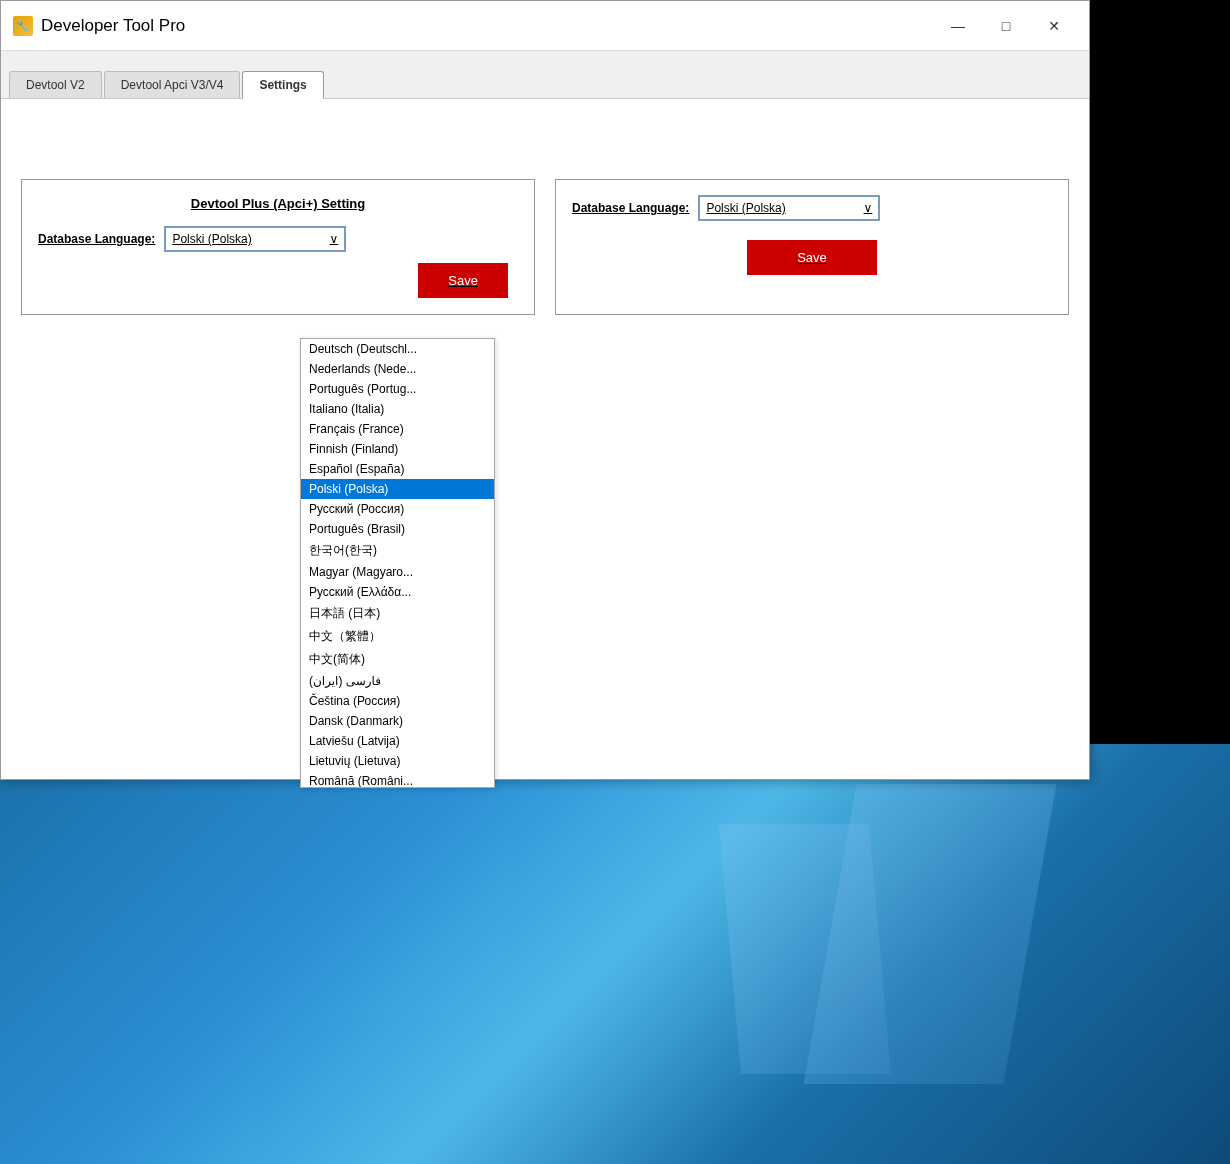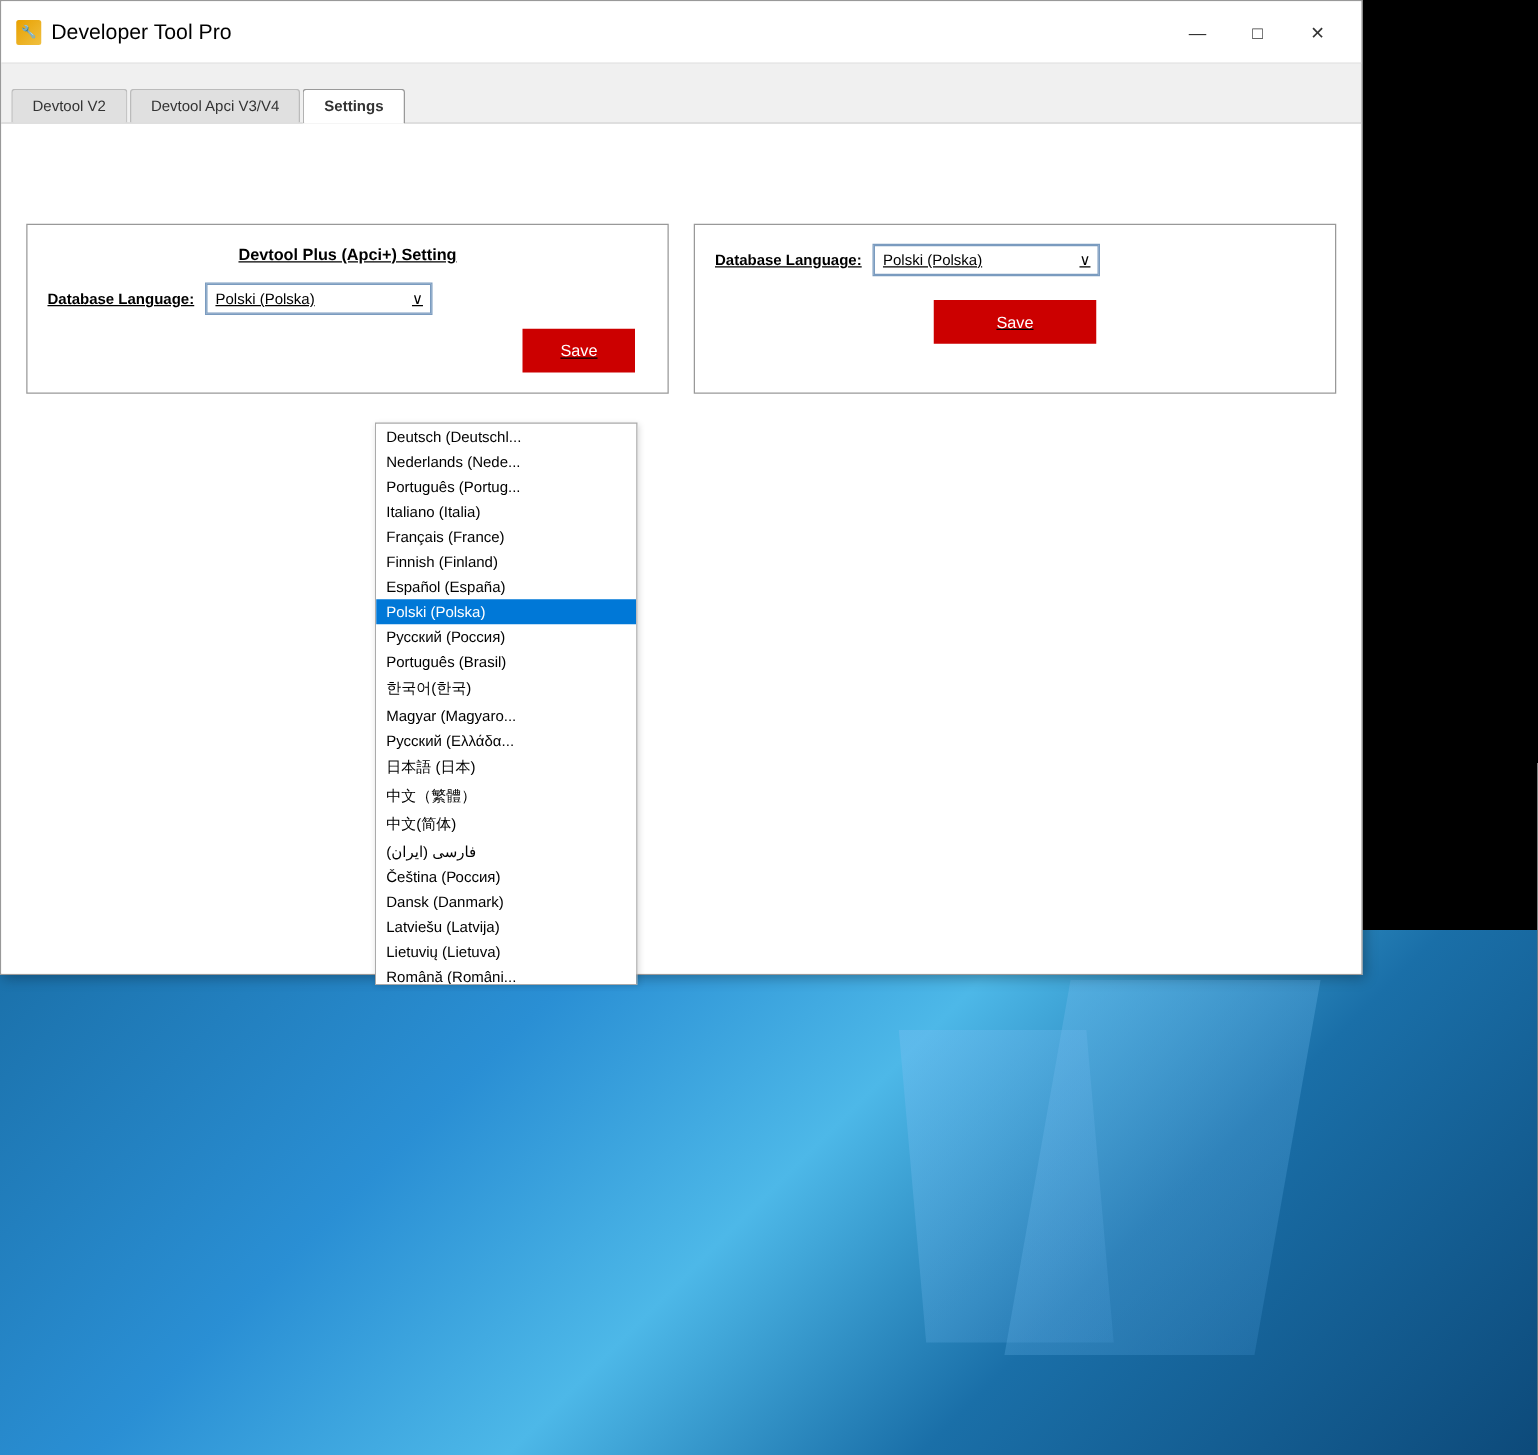--- a/index.html
+++ b/index.html
@@ -191,21 +191,21 @@
     }
 
     
     .dropdown-list {
       border: 1px solid #aaa;
       background: #fff;
       font-size: 12px;
       position: absolute;
       top: 338px;
       left: 300px;
-      width: 210px;
+      width: 195px;
       z-index: 1000;
       box-shadow: 1px 1px 5px rgba(0,0,0,0.15);
       max-height: 450px;
       overflow-y: auto;
       overflow-x: hidden;
     }
     .dropdown-item {
       padding: 3px 8px;
       cursor: pointer;
       white-space: nowrap;

